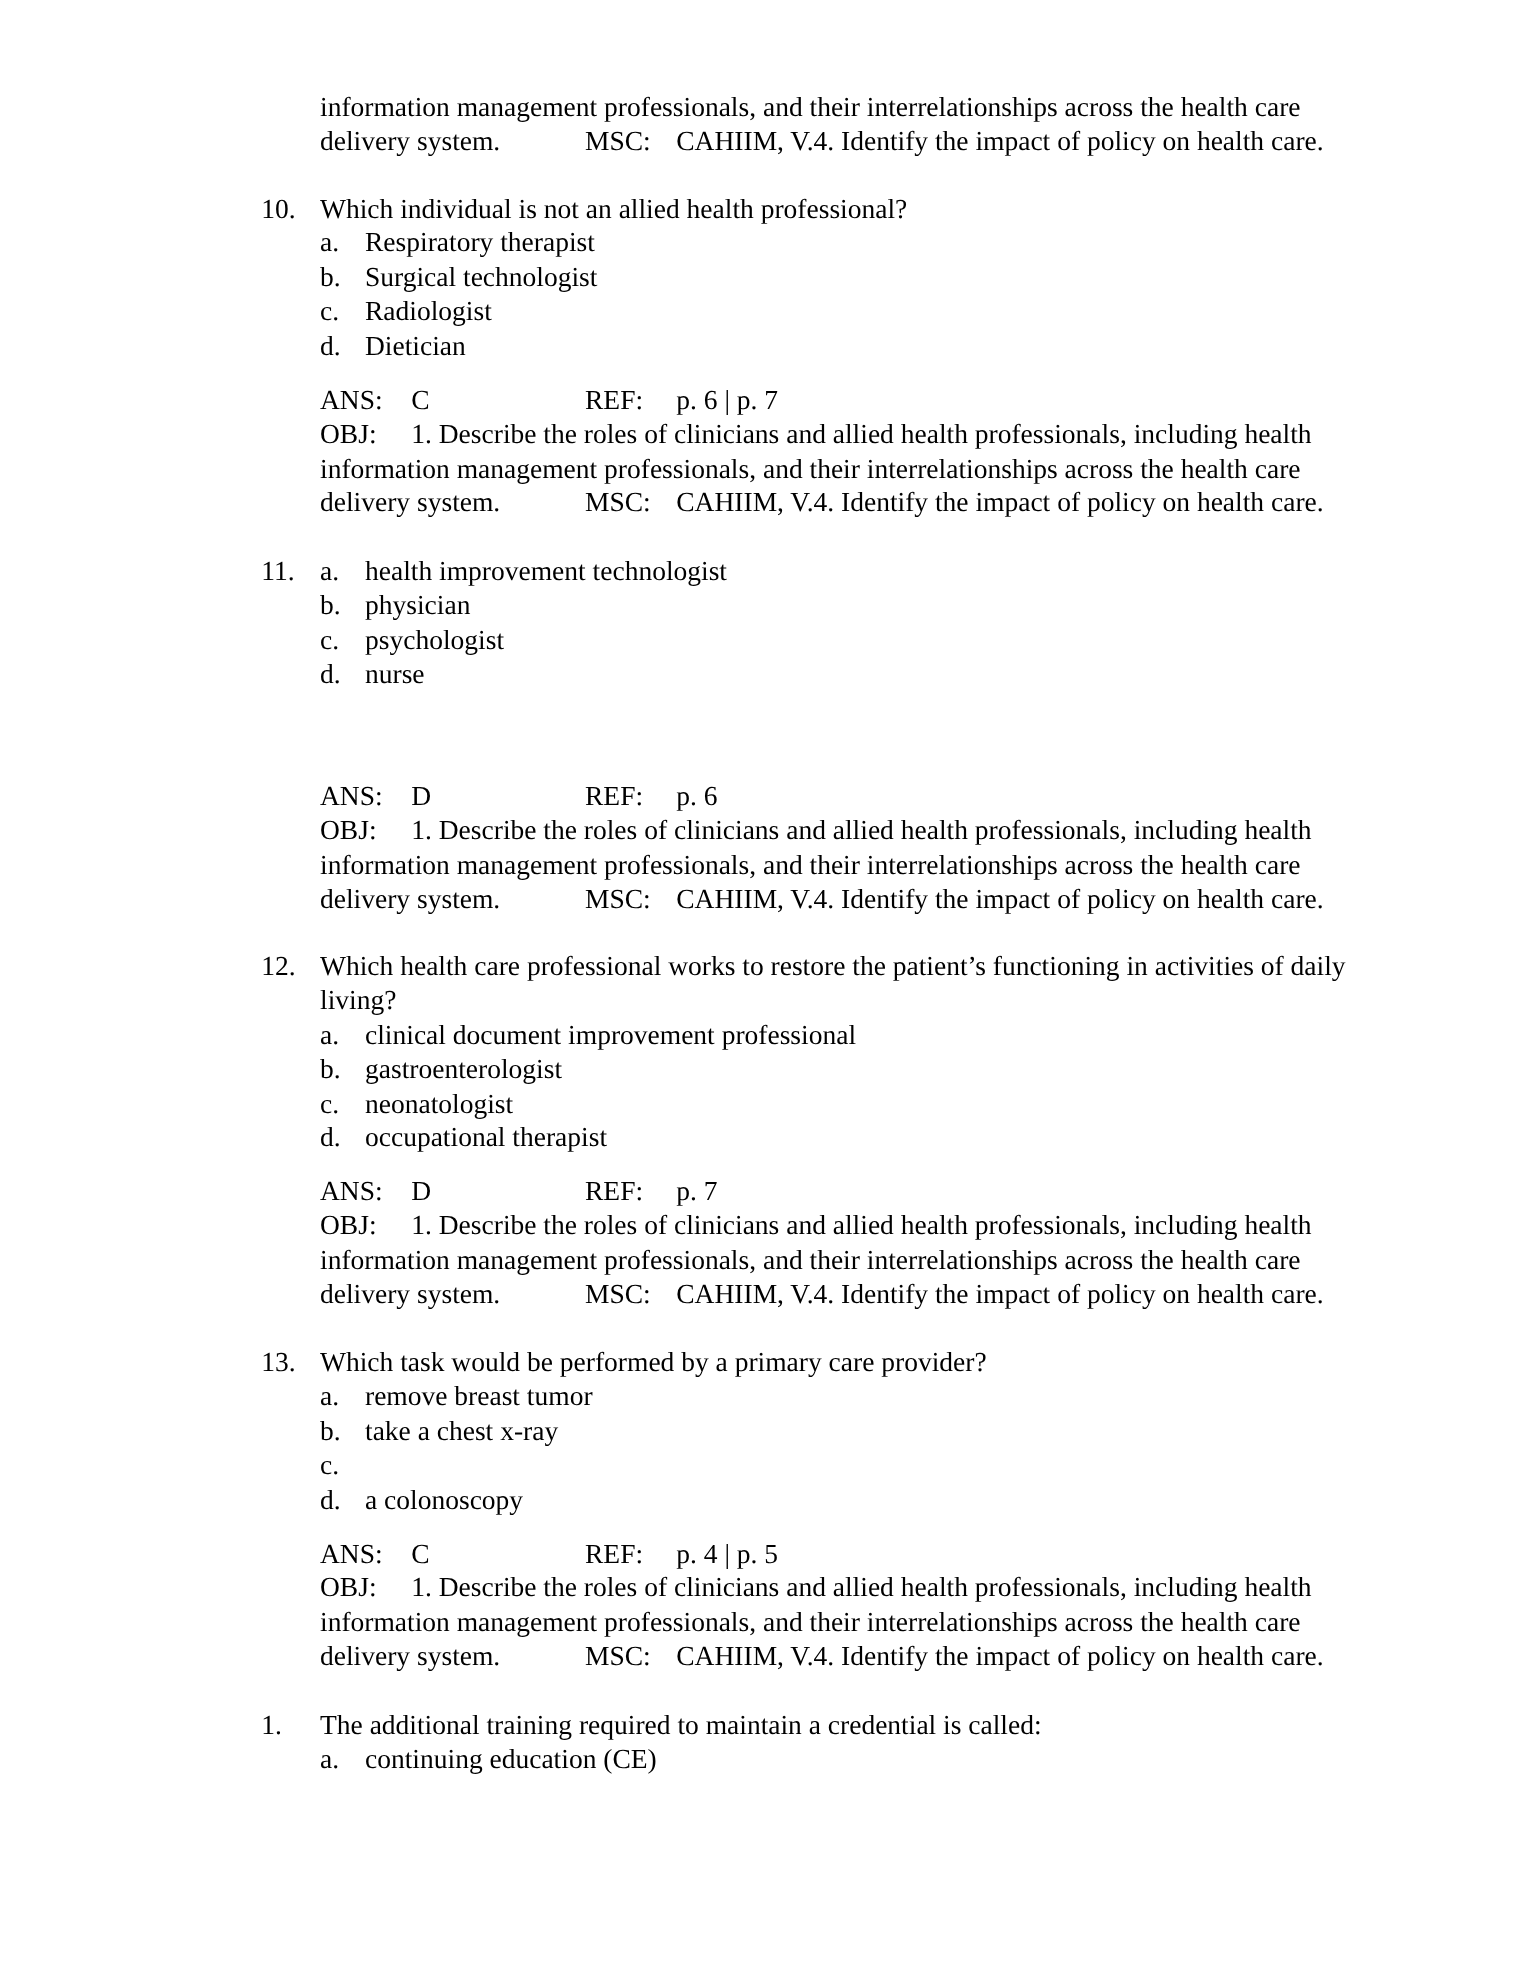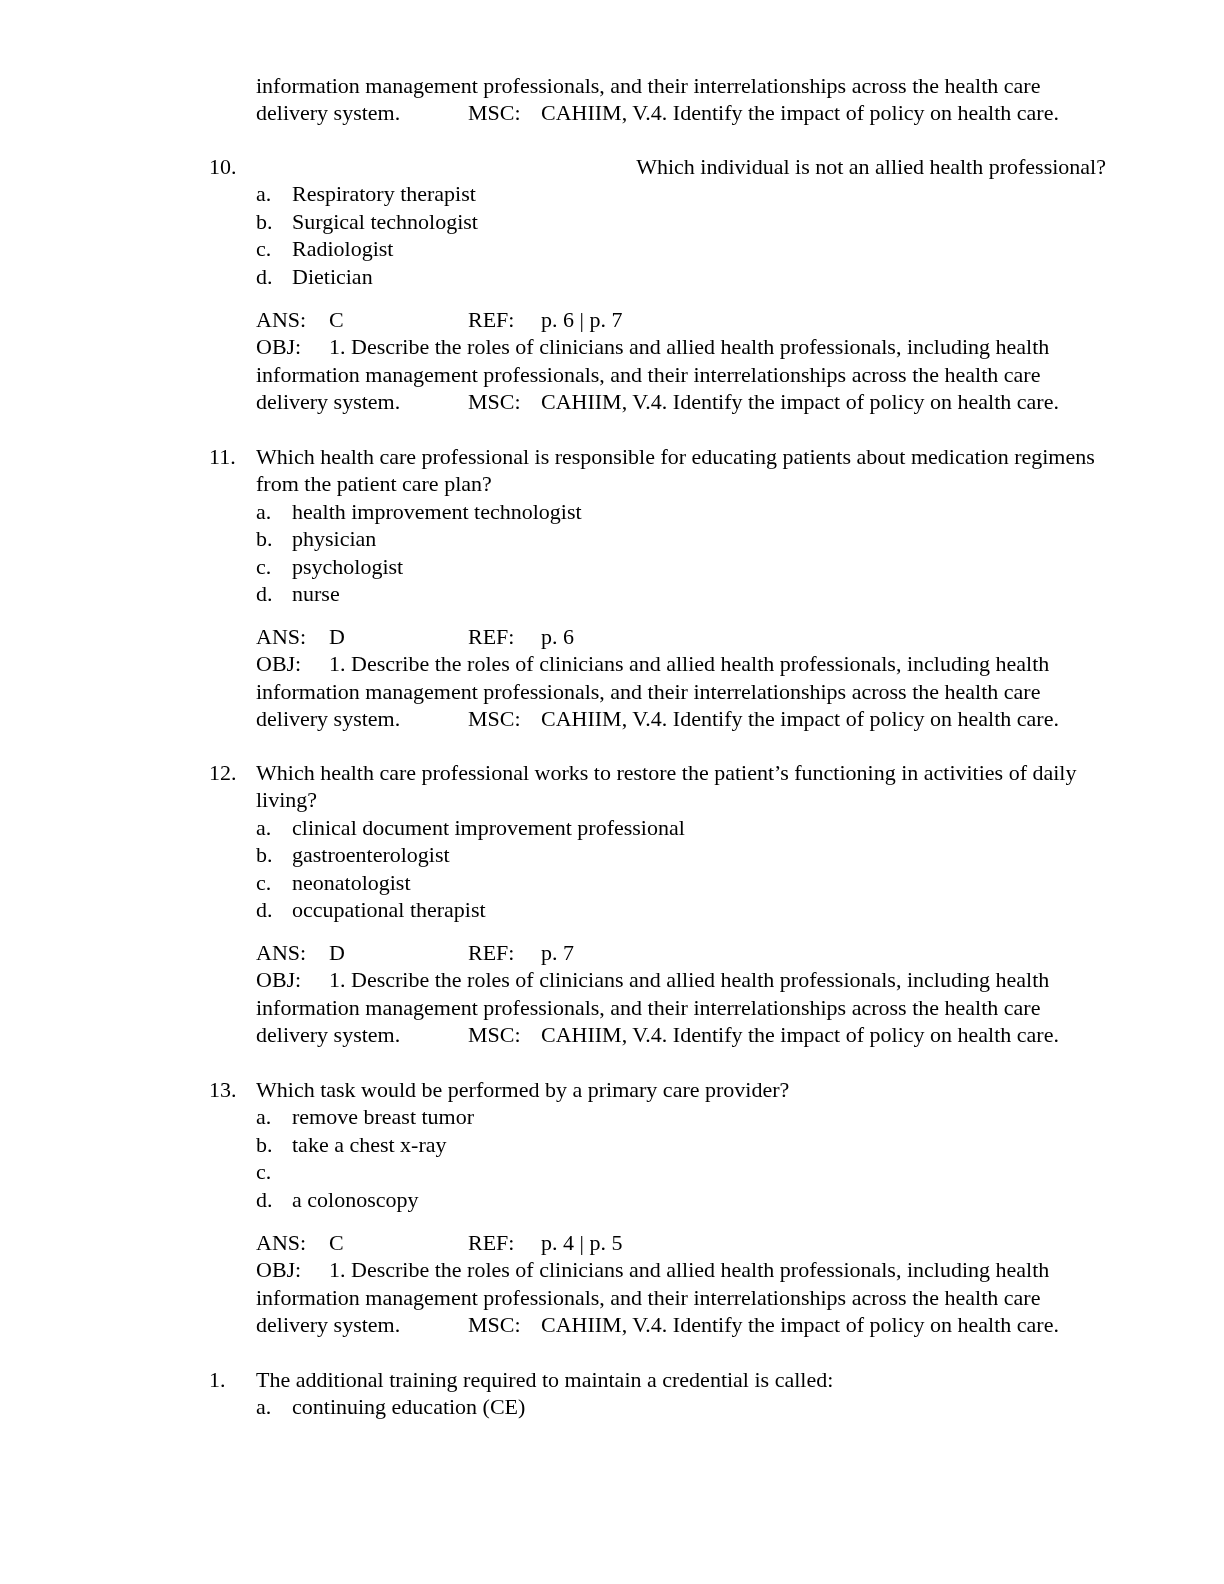--- a/index.html
+++ b/index.html
@@ -33,21 +33,21 @@
 
   <div class="meta" style="top:72px;">
     <div class="row"><span>information management professionals, and their interrelationships across the health care</span></div>
     <div class="row">
       <span class="obj-label">delivery system.</span>
       <span class="msc-label">MSC:</span>
       <span class="msc-val">CAHIIM, V.4. Identify the impact of policy on health care.</span>
     </div>
   </div>
 
-  <div class="q" style="top:153px;text-align:right;">
+  <div class="q" style="top:153px;">
     <span class="num">10.</span>
     <div class="stem">Which individual is not an allied health professional?</div>
     <div class="opt">
         <span class="letter">a.</span>
         <span class="text">Respiratory therapist</span>
       </div>
     <div class="opt">
         <span class="letter">b.</span>
         <span class="text">Surgical technologist</span>
       </div>
@@ -74,21 +74,20 @@
     <div class="row"><span>information management professionals, and their interrelationships across the health care</span></div>
     <div class="row">
       <span class="obj-label">delivery system.</span>
       <span class="msc-label">MSC:</span>
       <span class="msc-val">CAHIIM, V.4. Identify the impact of policy on health care.</span>
     </div>
   </div>
 
   <div class="q" style="top:443px;">
     <span class="num">11.</span>
-    <div class="stem">Which health care professional is responsible for educating patients about medication regimens from the patient care plan?</div>
     <div class="opt">
         <span class="letter">a.</span>
         <span class="text">health improvement technologist</span>
       </div>
     <div class="opt">
         <span class="letter">b.</span>
         <span class="text">physician</span>
       </div>
     <div class="opt">
         <span class="letter">c.</span>

